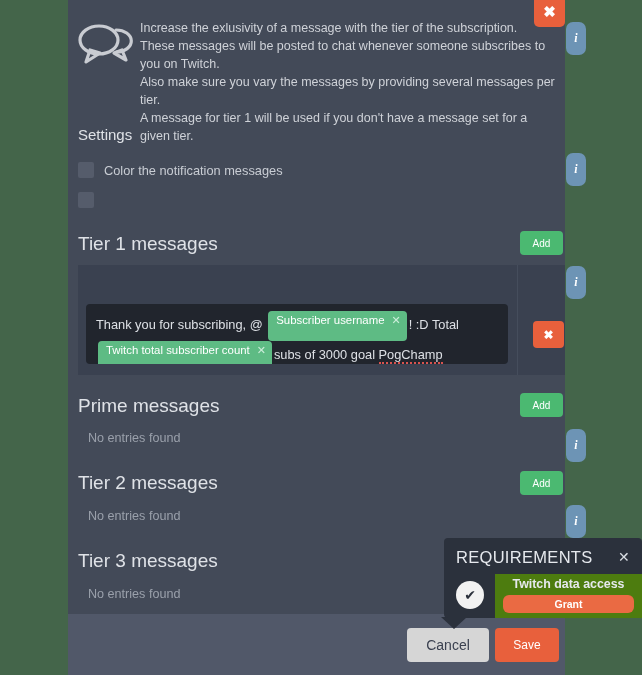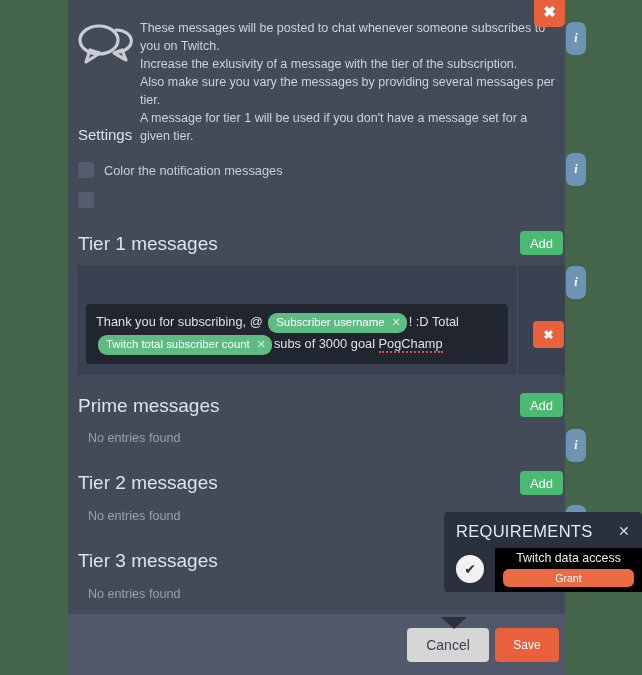--- a/index.html
+++ b/index.html
@@ -68,21 +68,21 @@
   .cb-box {
     width: 16px; height: 16px; background: #555c6b; border-radius: 2px;
     flex: 0 0 16px;
   }
   .cb-label { color: #c9cdd4; font-size: 12.8px; margin-left: 10px; }
 
   
   .add-btn {
     position: absolute; width: 43px; height: 24px;
     background: #4bb971; border-radius: 4px;
-    color: #fff; font-size: 13px;
+    color: #fff; font-size: 10px;
     display: flex; align-items: center; justify-content: center;
     cursor: pointer;
   }
 
   
   .msg-table {
     position: absolute; left: 10px; top: 265px; width: 487px; height: 110px;
     background: #3a4150;
   }
   .tbl-head {
@@ -99,21 +99,21 @@
   .msg-input {
     position: absolute; left: 8px; top: 8px; width: 422px; height: 60px;
     background: #21252d; border-radius: 4px;
     padding: 7px 10px;
     color: #dde0e5; font-size: 12.8px; line-height: 22px;
     overflow: hidden; cursor: text;
   }
   .tag {
     display: inline-flex; align-items: center;
     background: #5ebb84; color: #fff;
-    border-radius: 9px; padding: 2px 6px 4px 8px;
+    border-radius: 4px; padding: 2px 6px 14px 8px;
     font-size: 11.4px; line-height: 14px;
     vertical-align: middle; margin: 0 2px;
   }
   .tag-x { margin-left: 7px; color: #cdeedb; font-size: 11px; cursor: pointer; }
   .spell { border-bottom: 2px dotted #d9534f; }
   .row-del {
     position: absolute; left: 455px; top: 25px; width: 31px; height: 27px;
     background: #e8603c; border-radius: 4px;
     color: #fff; font-size: 12px; font-weight: bold;
     display: flex; align-items: center; justify-content: center; cursor: pointer;
@@ -129,41 +129,42 @@
     display: flex; align-items: center; justify-content: center; cursor: pointer;
   }
   .btn-save {
     position: absolute; left: 427px; top: 14px; width: 64px; height: 34px;
     background: #e8603c; border-radius: 4px; color: #fff; font-size: 12px;
     display: flex; align-items: center; justify-content: center; cursor: pointer;
   }
 
   
   .req {
-    position: absolute; left: 444px; top: 512px; width: 198px; height: 80px;
+    position: absolute; left: 444px; top: 538px; width: 198px; height: 80px;
     background: #2b313c; border-radius: 4px;
   }
   .req-title {
     position: absolute; left: 12px; top: 10px;
     color: #e6e9ee; font-size: 16.5px; letter-spacing: .3px;
   }
   .req-close {
     position: absolute; left: 174px; top: 11px;
     color: #d9dde3; font-size: 14px; cursor: pointer;
   }
   .req-body { position: absolute; left: 0; top: 36px; width: 198px; height: 44px; }
   .req-check {
     position: absolute; left: 12px; top: 7px; width: 28px; height: 28px;
     background: #f2f2f2; border-radius: 50%;
     display: flex; align-items: center; justify-content: center;
     color: #2b313c; font-size: 14px;
   }
   .req-item {
     position: absolute; left: 51px; top: 0; width: 147px; height: 44px;
-    background: #000000;
+    background: #4d7c0f;
+    font-weight: bold;
   }
   .req-item-label {
     position: absolute; left: 0; top: 3px; width: 147px; text-align: center;
     color: #e6e9ee; font-size: 12.4px;
   }
   .req-grant {
     position: absolute; left: 8px; top: 21px; width: 131px; height: 18px;
     background: #ea6a43; border-radius: 6px;
     color: #fff; font-size: 10.5px;
     display: flex; align-items: center; justify-content: center; cursor: pointer;
@@ -187,22 +188,22 @@
       <div class="desc-wrap">
         <div class="bubble-icon">
           <svg width="56" height="48" viewBox="0 0 56 48">
             <ellipse cx="21" cy="20" rx="19" ry="14" fill="none" stroke="#c9ccd2" stroke-width="3.2"></ellipse>
             <path d="M12 30 L8 42 L22 33 Z" fill="none" stroke="#c9ccd2" stroke-width="3.2" stroke-linejoin="round"></path>
             <path d="M38 10 a15 11 0 0 1 0.6 22" fill="none" stroke="#c9ccd2" stroke-width="3.2" stroke-linecap="round"></path>
             <path d="M44 30 L48 40 L36 33 Z" fill="none" stroke="#c9ccd2" stroke-width="3.2" stroke-linejoin="round"></path>
           </svg>
         </div>
         <div class="desc-text">
+          <p>Increase the exlusivity of a message with the tier of the subscription.</p>
           <p>These messages will be posted to chat whenever someone subscribes to you on Twitch.</p>
-          <p>Increase the exlusivity of a message with the tier of the subscription.</p>
           <p>Also make sure you vary the messages by providing several messages per tier.</p>
           <p>A message for tier 1 will be used if you don't have a message set for a given tier.</p>
         </div>
       </div>
 
       <div class="settings-title">Settings</div>
 
       <div class="cb-row" style="top:162px">
         <div class="cb-box"></div>
         <span class="cb-label">Color the notification messages</span>

